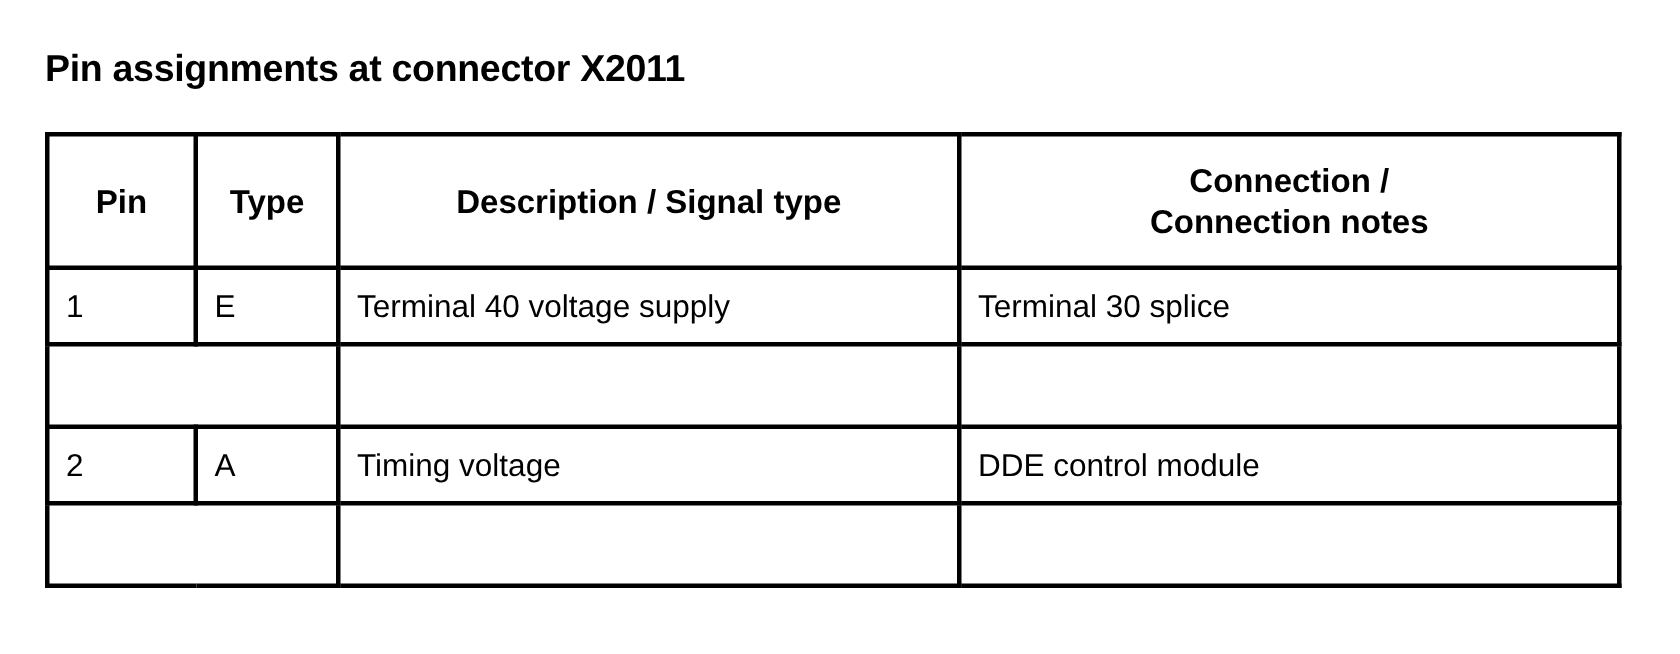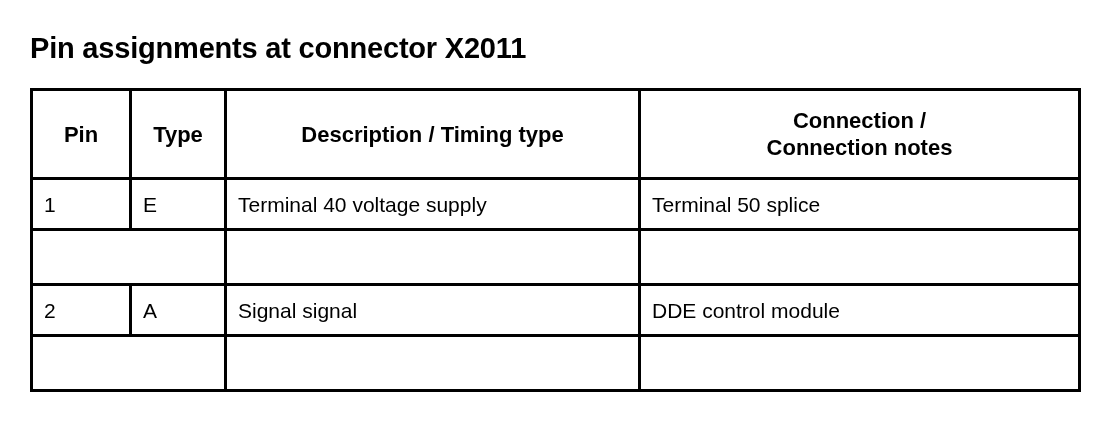--- a/index.html
+++ b/index.html
@@ -13,21 +13,21 @@
     font-family: "Liberation Sans", sans-serif;
     color: #000000;
     overflow: hidden;
     position: relative;
   }
 
   #page-title {
     position: absolute;
     left: 30px;
     top: 14px;
-    font-size: 29px;
+    font-size: 25px;
     font-weight: bold;
     letter-spacing: -0.2px;
     white-space: nowrap;
     line-height: 30px;
   }
 
   #pin-table-wrap {
     position: absolute;
     left: 30px;
     top: 88px;
@@ -101,39 +101,39 @@
     <tbody>
 
       <tr class="header-row">
         <td>
           <span class="cell-text">Pin</span>
         </td>
         <td>
           <span class="cell-text">Type</span>
         </td>
         <td>
-          <span class="cell-text">Description / Timing type</span>
+          <span class="cell-text">Description / Signal type</span>
         </td>
         <td>
           <span class="cell-text"><span>Connection /</span><br><span>Connection notes</span></span>
         </td>
       </tr>
 
       <tr class="data-row">
         <td>
           <span class="cell-text">1</span>
         </td>
         <td>
           <span class="cell-text">E</span>
         </td>
         <td>
           <span class="cell-text">Terminal 40 voltage supply</span>
         </td>
         <td>
-          <span class="cell-text">Terminal 50 splice</span>
+          <span class="cell-text">Terminal 30 splice</span>
         </td>
       </tr>
 
       <tr class="spacer-row">
         <td colspan="2">
           <span class="cell-text empty"></span>
         </td>
         <td>
           <span class="cell-text empty"></span>
         </td>
@@ -143,21 +143,21 @@
       </tr>
 
       <tr class="data-row">
         <td>
           <span class="cell-text">2</span>
         </td>
         <td>
           <span class="cell-text">A</span>
         </td>
         <td>
-          <span class="cell-text">Signal signal</span>
+          <span class="cell-text">Timing voltage</span>
         </td>
         <td>
           <span class="cell-text">DDE control module</span>
         </td>
       </tr>
 
       <tr class="spacer-row">
         <td colspan="2">
           <span class="cell-text empty"></span>
         </td>

